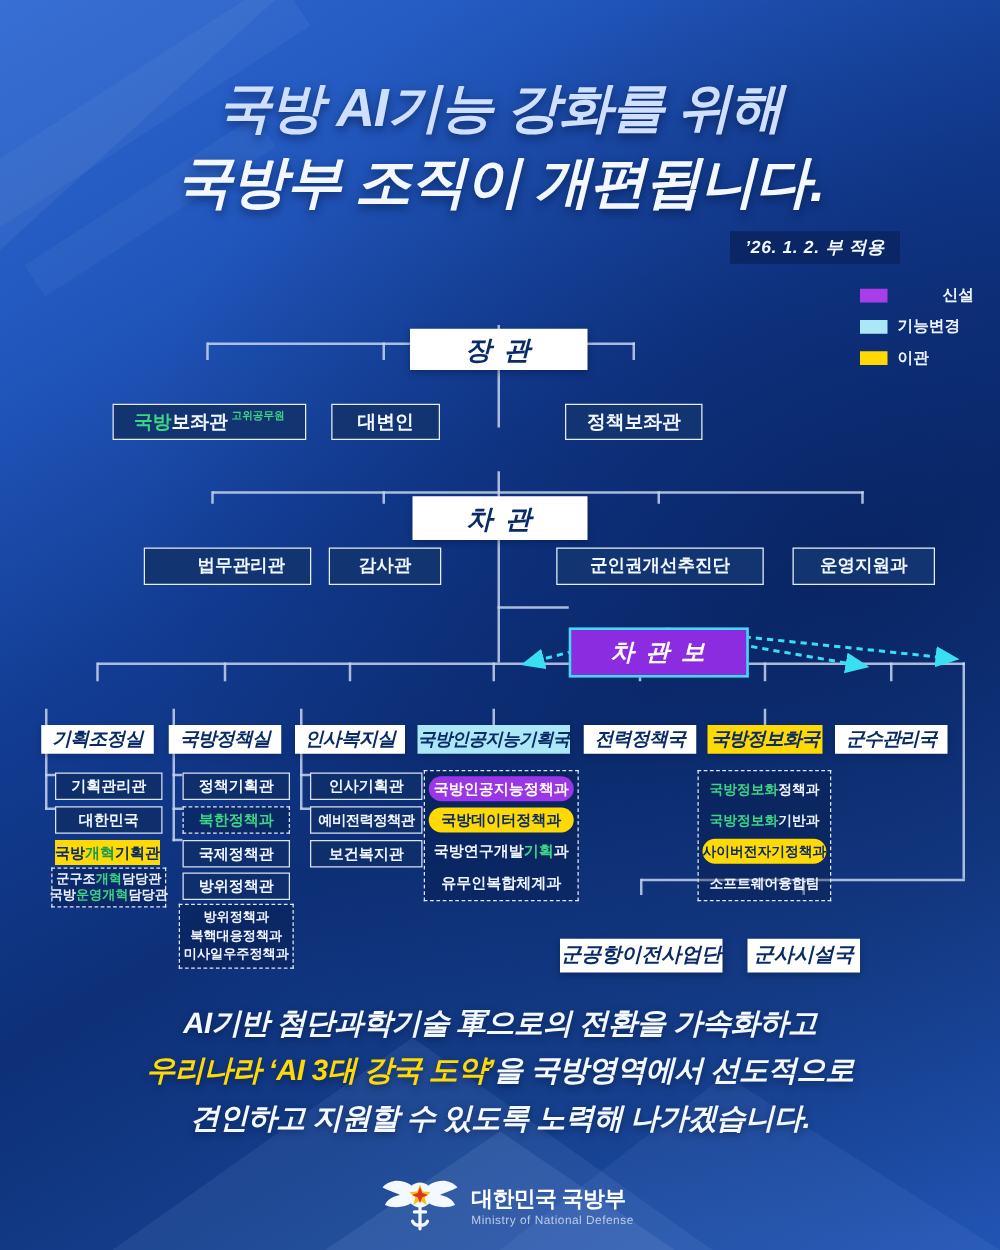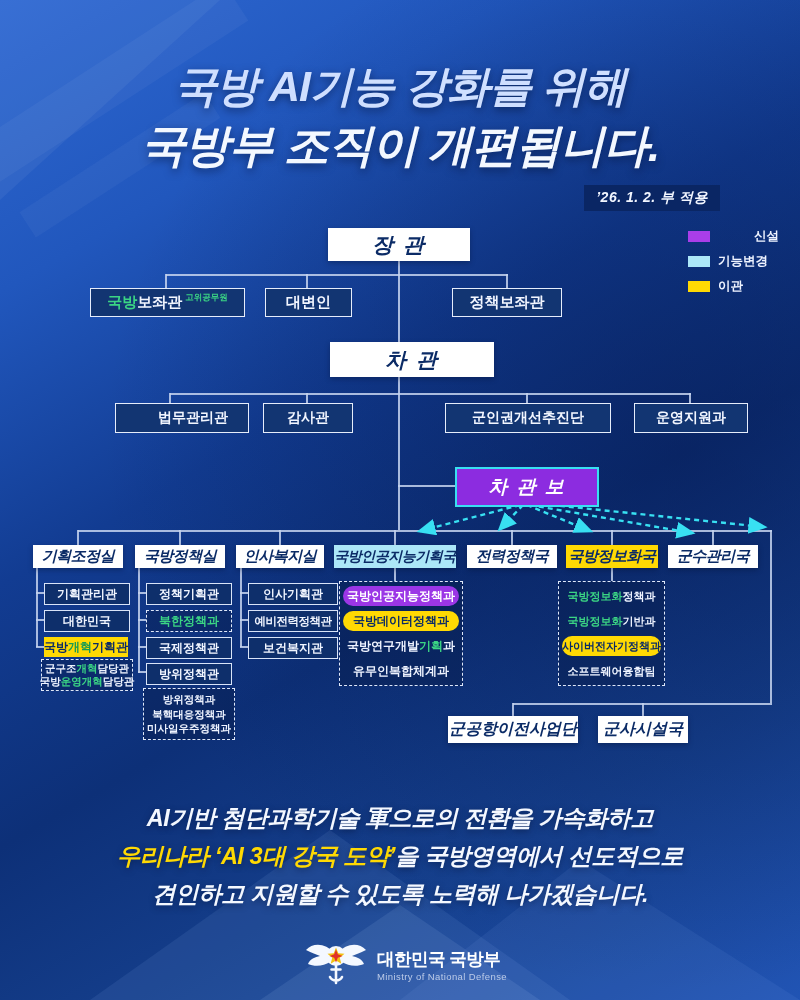--- a/index.html
+++ b/index.html
@@ -32,21 +32,21 @@
 
   
   .legend-row{display:flex;align-items:center;gap:8px;}
   .legend-sw{width:22px;height:11px;display:inline-block;}
   .legend-lb{color:#eef3ff;font-size:12.5px;font-weight:600;}
 
   
   .ln{position:absolute;background:#c6d4ef;opacity:.85;}
 
   
-  .bx{position:absolute;display:flex;align-items:center;justify-content:center;text-align:left;white-space:nowrap;}
+  .bx{position:absolute;display:flex;align-items:center;justify-content:center;text-align:left;white-space:nowrap;margin-top:35px;}
   .bx-white{background:#ffffff;color:#0b2b66;font-weight:800;box-shadow:0 2px 5px rgba(3,15,45,.35);}
   .bx-navy{background:#123572;border:1.5px solid #e6edfb;color:#f2f6ff;font-weight:700;}
   .bx-item{background:#0e2f6b;border:1.5px solid #d9e4f8;color:#f0f5ff;font-weight:600;font-size:12px;}
   .bx-dash{background:rgba(6,24,64,.35);border:1.6px dashed #dfe8fa;color:#eef3ff;}
   .bx-yellow{background:#ffd903;color:#0b2b66;font-weight:800;}
   .bx-purple{background:#8c2ce0;border:2px solid #38e0f2;color:#ffffff;font-weight:900;}
   .row-purple{background:#9b36e6;color:#ffffff;}
   .row-yellow{background:#ffd903;color:#0b2b66;font-weight:800;}
   .grn{color:#3bd584;}
   .grn-dk{color:#169a55;}
@@ -159,21 +159,21 @@
   <div class="bx bx-white ital" style="left:328px;top:228px;width:142px;height:33px;font-size:21px;letter-spacing:2px;">장 관</div>
 
   <div class="bx bx-navy" style="left:90px;top:288px;width:153px;height:27px;font-size:15px;">
     <span class="grn">국방</span>
       <span>보좌관</span>
       <span class="tag">고위공무원</span>
   </div>
   <div class="bx bx-navy" style="left:265px;top:288px;width:85px;height:27px;font-size:15px;">대변인</div>
   <div class="bx bx-navy" style="left:452px;top:288px;width:108px;height:27px;font-size:15px;">정책보좌관</div>
 
-  <div class="bx bx-white ital" style="left:330px;top:342px;width:164px;height:35px;font-size:21px;letter-spacing:2px;">차 관</div>
+  <div class="bx bx-white ital" style="left:330px;top:362px;width:140px;height:35px;font-size:21px;letter-spacing:2px;">차 관</div>
 
   <div class="bx bx-navy" style="left:115px;top:403px;width:110px;height:28px;font-size:14px;padding-left:22px;">법무관리관</div>
   <div class="bx bx-navy" style="left:263px;top:403px;width:88px;height:28px;font-size:14px;">감사관</div>
   <div class="bx bx-navy" style="left:445px;top:403px;width:164px;height:28px;font-size:14px;">군인권개선추진단</div>
   <div class="bx bx-navy" style="left:634px;top:403px;width:112px;height:28px;font-size:14px;">운영지원과</div>
 
   <div class="bx bx-purple ital" style="left:455px;top:467px;width:140px;height:36px;font-size:19px;letter-spacing:2px;">차 관 보</div>
 
   <div class="bx bx-white hdr ital" style="left:33px;top:545px;width:90px;height:23px;">기획조정실</div>
   <div class="bx bx-white hdr ital" style="left:135px;top:545px;width:90px;height:23px;">국방정책실</div>

